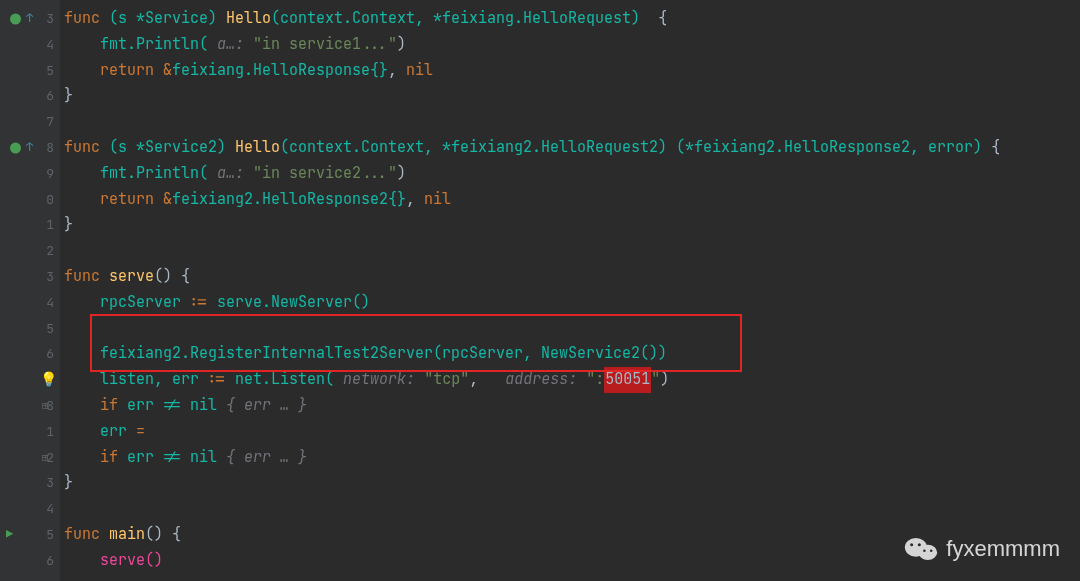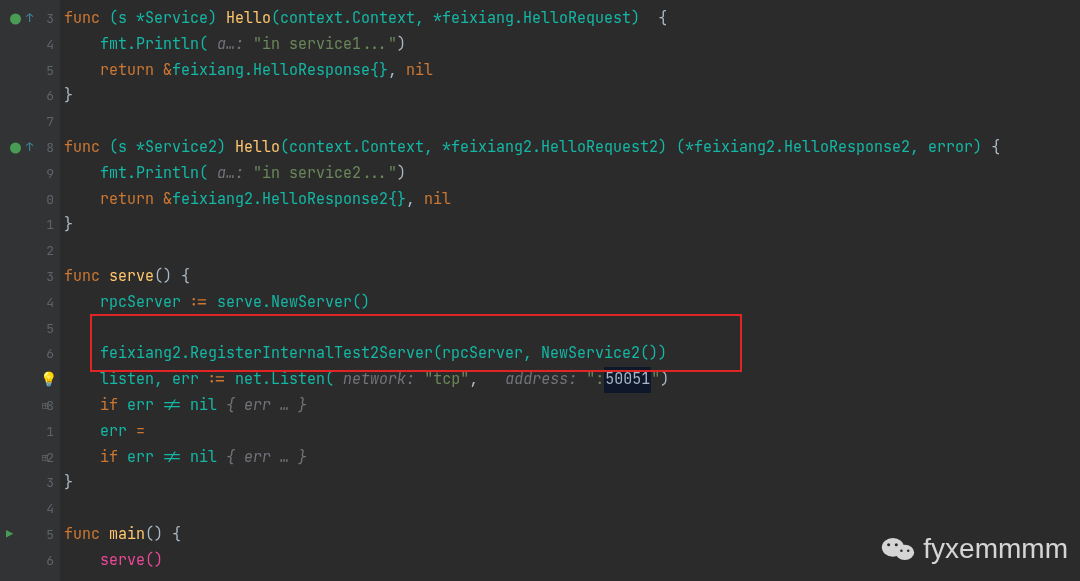--- a/index.html
+++ b/index.html
@@ -90,44 +90,44 @@
   }
 
   
   .kw { color: #cc7832; }        
   .ty { color: #14b8a6; }        
   .fn { color: #ffc66d; }        
   .mt { color: #ec4899; }        
   .str { color: #6a8759; }       
   .par { color: #72737a; font-style: italic; }
   .sp { color: #cc7832; }        
-  .hl-sel { background: #0f172a; color: #a9b7c6; padding: 0 1px; }
+  .hl-sel { background: #b91c1c; color: #a9b7c6; padding: 0 1px; }
   .caret { border-right: 1px solid #bbbbbb; margin-left: -1px; }
 
   .redbox {
     position: absolute;
     border: 2px solid #e12525;
     left: 30px;
     top: 314px;
     width: 652px;
     height: 58px;
     pointer-events: none;
   }
 
   .watermark {
     position: absolute;
-    right: 12px;
+    right: 20px;
     bottom: 18px;
     display: flex;
     align-items: center;
     gap: 8px;
     color: #e8e8e8;
     opacity: 0.9;
     font-family: -apple-system, "Segoe UI", sans-serif;
-    font-size: 28px;
+    font-size: 22px;
     font-weight: 400;
     user-select: none;
   }
   .watermark svg { width: 34px; height: 28px; }
 </style>
 </head>
 <body>
 
 <div class="editor">
 

